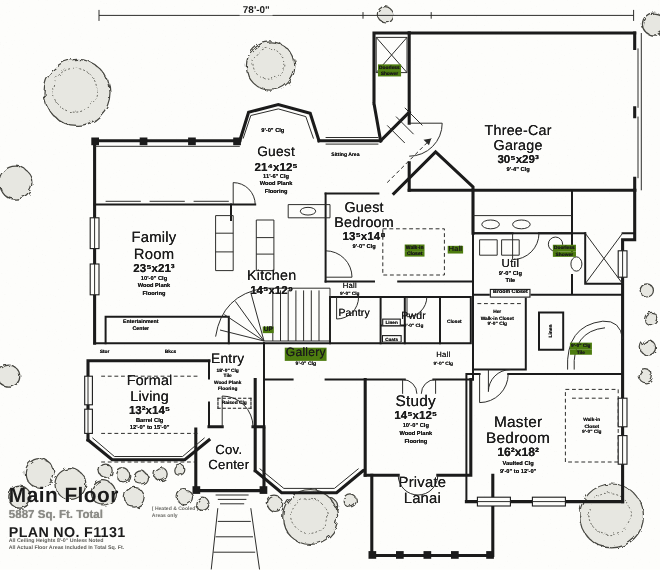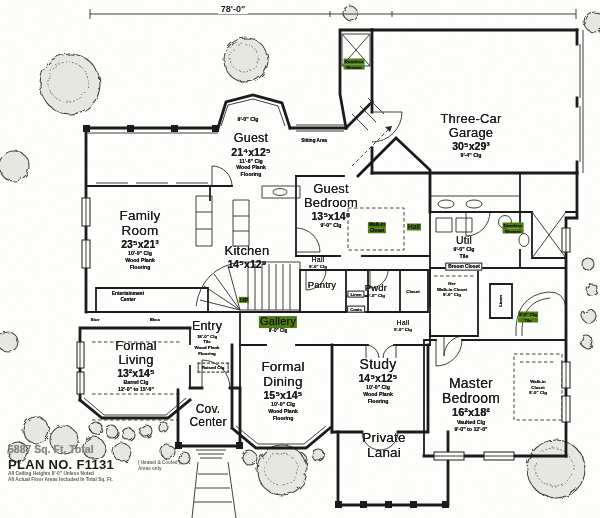--- a/index.html
+++ b/index.html
@@ -324,27 +324,20 @@
   <div class="rname">Formal Living</div>
   <div class="rdims">13²x14⁵</div>
   <div class="rnote">Barrel Clg</div>
   <div class="rnote">12'-0" to 15'-0"</div>
 </div>
 
 <div class="lbl wrap" style="left:208px;top:416px;width:48px">
   <div class="rname" style="font-size:12px">Cov. Center</div>
 </div>
 
-<div class="lbl wrap" style="left:283px;top:391px;width:62px">
-  <div class="rname" style="font-size:13.5px">Formal Dining</div>
-  <div class="rdims">15⁵x14⁵</div>
-  <div class="rnote">10'-0" Clg</div>
-  <div class="rnote">Wood Plank</div>
-  <div class="rnote">Flooring</div>
-</div>
 
 <div class="lbl" style="left:378px;top:381px">
   <div class="rname" style="font-size:14px">Study</div>
   <div class="rdims">14⁵x12⁵</div>
   <div class="rnote">10'-0" Clg</div>
   <div class="rnote">Wood Plank</div>
   <div class="rnote">Flooring</div>
 </div>
 
 <div class="lbl wrap" style="left:384px;top:446px;width:62px">
@@ -415,20 +408,21 @@
 </div>
 
 <div class="lbl bg" style="left:244px;top:300px;font-size:6px;font-weight:700">UP</div>
 
 <div class="lbl" style="left:528px;top:317px">
   <div class="tiny bg" style="font-size:4.4px">9'-0" Clg</div>
   <div class="tiny bg" style="font-size:4.4px">Tile</div>
 </div>
 
 <div class="tb">
+  <div class="tb-floor">Main Floor</div>
   <div class="tb-sqft">5887 Sq. Ft. Total</div>
   <div class="tb-plan">PLAN NO. F1131</div>
   <div class="tb-fn">All Ceiling Heights 8'-0" Unless Noted</div>
   <div class="tb-fn">All Actual Floor Areas Included In Total Sq. Ft.</div>
 </div>
 <div class="tb-side">
   <div>( Heated &amp; Cooled )</div>
   <div>Areas only</div>
 </div>
 

